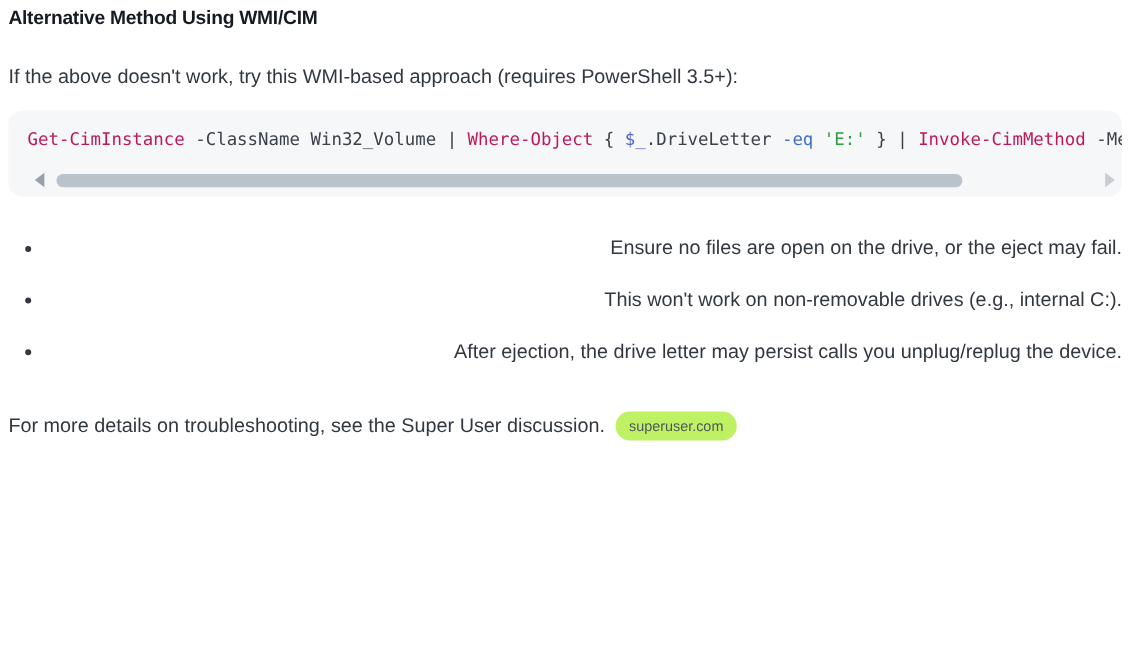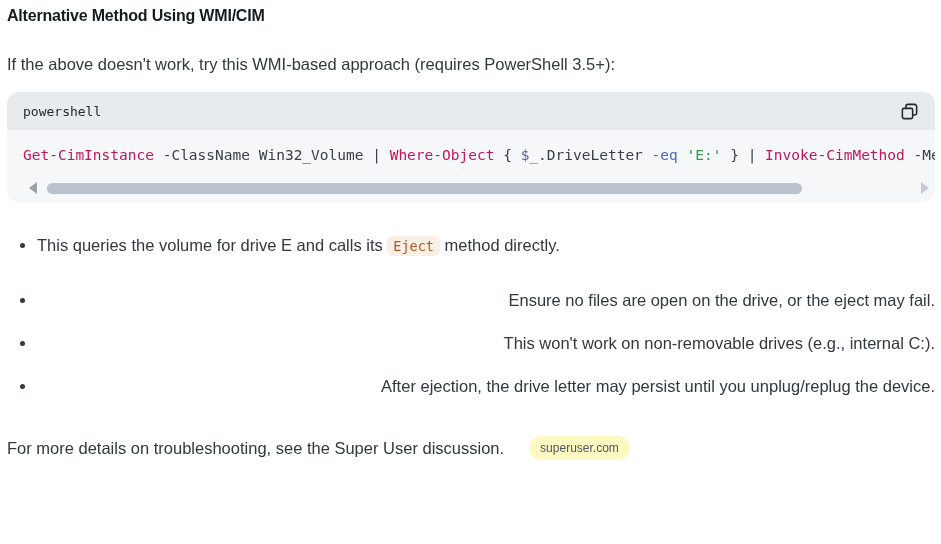--- a/index.html
+++ b/index.html
@@ -83,76 +83,62 @@
   .inline-code {
     font-family: "DejaVu Sans Mono", "Liberation Mono", monospace;
     font-size: 13.5px;
     color: #b05a1c; background: #faefe4;
     padding: 2px 6px; border-radius: 6px;
   }
 
   .caveats-heading { margin-top: 45px; }
   .caveats-list { margin-top: 30px; text-align: right; }
 
-  .footer-para { margin-top: 39px; display: flex; align-items: center; gap: 16px; }
+  .footer-para { margin-top: 39px; display: flex; align-items: center; }
   .cite-badge {
     display: inline-block;
     margin-left: 9px;
-    background: #fef9c3; color: #4e565e;
+    background: #bef264; color: #4e565e;
     font-size: 12px; line-height: 1;
     padding: 6px 11px;
     border-radius: 12px;
     cursor: pointer;
     white-space: nowrap;
   }
 </style>
 </head>
 <body>
 
 <div class="page">
 
   <h2 class="md-heading">Alternative Method Using WMI/CIM</h2>
 
   <p class="md-para intro">If the above doesn't work, try this WMI-based approach (requires PowerShell 3.5+):</p>
 
   <div class="code-block">
-    <div class="code-header">
-      <span class="code-lang">powershell</span>
-      <button class="copy-btn">
-        <span style="display:flex;">
-          <svg viewBox="0 0 24 24" width="19" height="19" fill="none" stroke="currentColor" stroke-width="2" stroke-linecap="round" stroke-linejoin="round">
-            <rect x="3" y="8" width="13" height="13" rx="2"></rect>
-            <path d="M7.5 8V5.5a2.5 2.5 0 0 1 2.5-2.5h8.5A2.5 2.5 0 0 1 21 5.5V14a2.5 2.5 0 0 1-2.5 2.5H16"></path>
-          </svg>
-        </span>
-      </button>
-    </div>
 
     <div class="code-body">
       <code class="code-line"><span class="tk-cmdlet">Get-CimInstance</span><span class="tk-plain"> -ClassName Win32_Volume | </span><span class="tk-cmdlet">Where-Object</span><span class="tk-plain"> { </span><span class="tk-var">$_</span><span class="tk-plain">.DriveLetter </span><span class="tk-op">-eq</span><span class="tk-plain"> </span><span class="tk-string">'E:'</span><span class="tk-plain"> } | </span><span class="tk-cmdlet">Invoke-CimMethod</span><span class="tk-plain"> -Met</span></code>
 
       <div class="hscrollbar">
         <span class="arrow arrow-left"></span>
         <div class="scroll-track">
           <div class="scroll-thumb"></div>
         </div>
         <span class="arrow arrow-right"></span>
       </div>
     </div>
   </div>
 
-  <ul class="md-list">
-    <li><span>This queries the volume for drive E and calls its </span><span class="inline-code">Eject</span><span> method directly.</span></li>
-  </ul>
 
 
   <ul class="md-list caveats-list">
     <li>Ensure no files are open on the drive, or the eject may fail.</li>
     <li>This won't work on non-removable drives (e.g., internal C:).</li>
-    <li>After ejection, the drive letter may persist until you unplug/replug the device.</li>
+    <li>After ejection, the drive letter may persist calls you unplug/replug the device.</li>
   </ul>
 
   <p class="md-para footer-para">
     <span>For more details on troubleshooting, see the Super User discussion.</span>
     <span class="cite-badge">superuser.com</span>
   </p>
 
 </div>
 
 </body></html>

